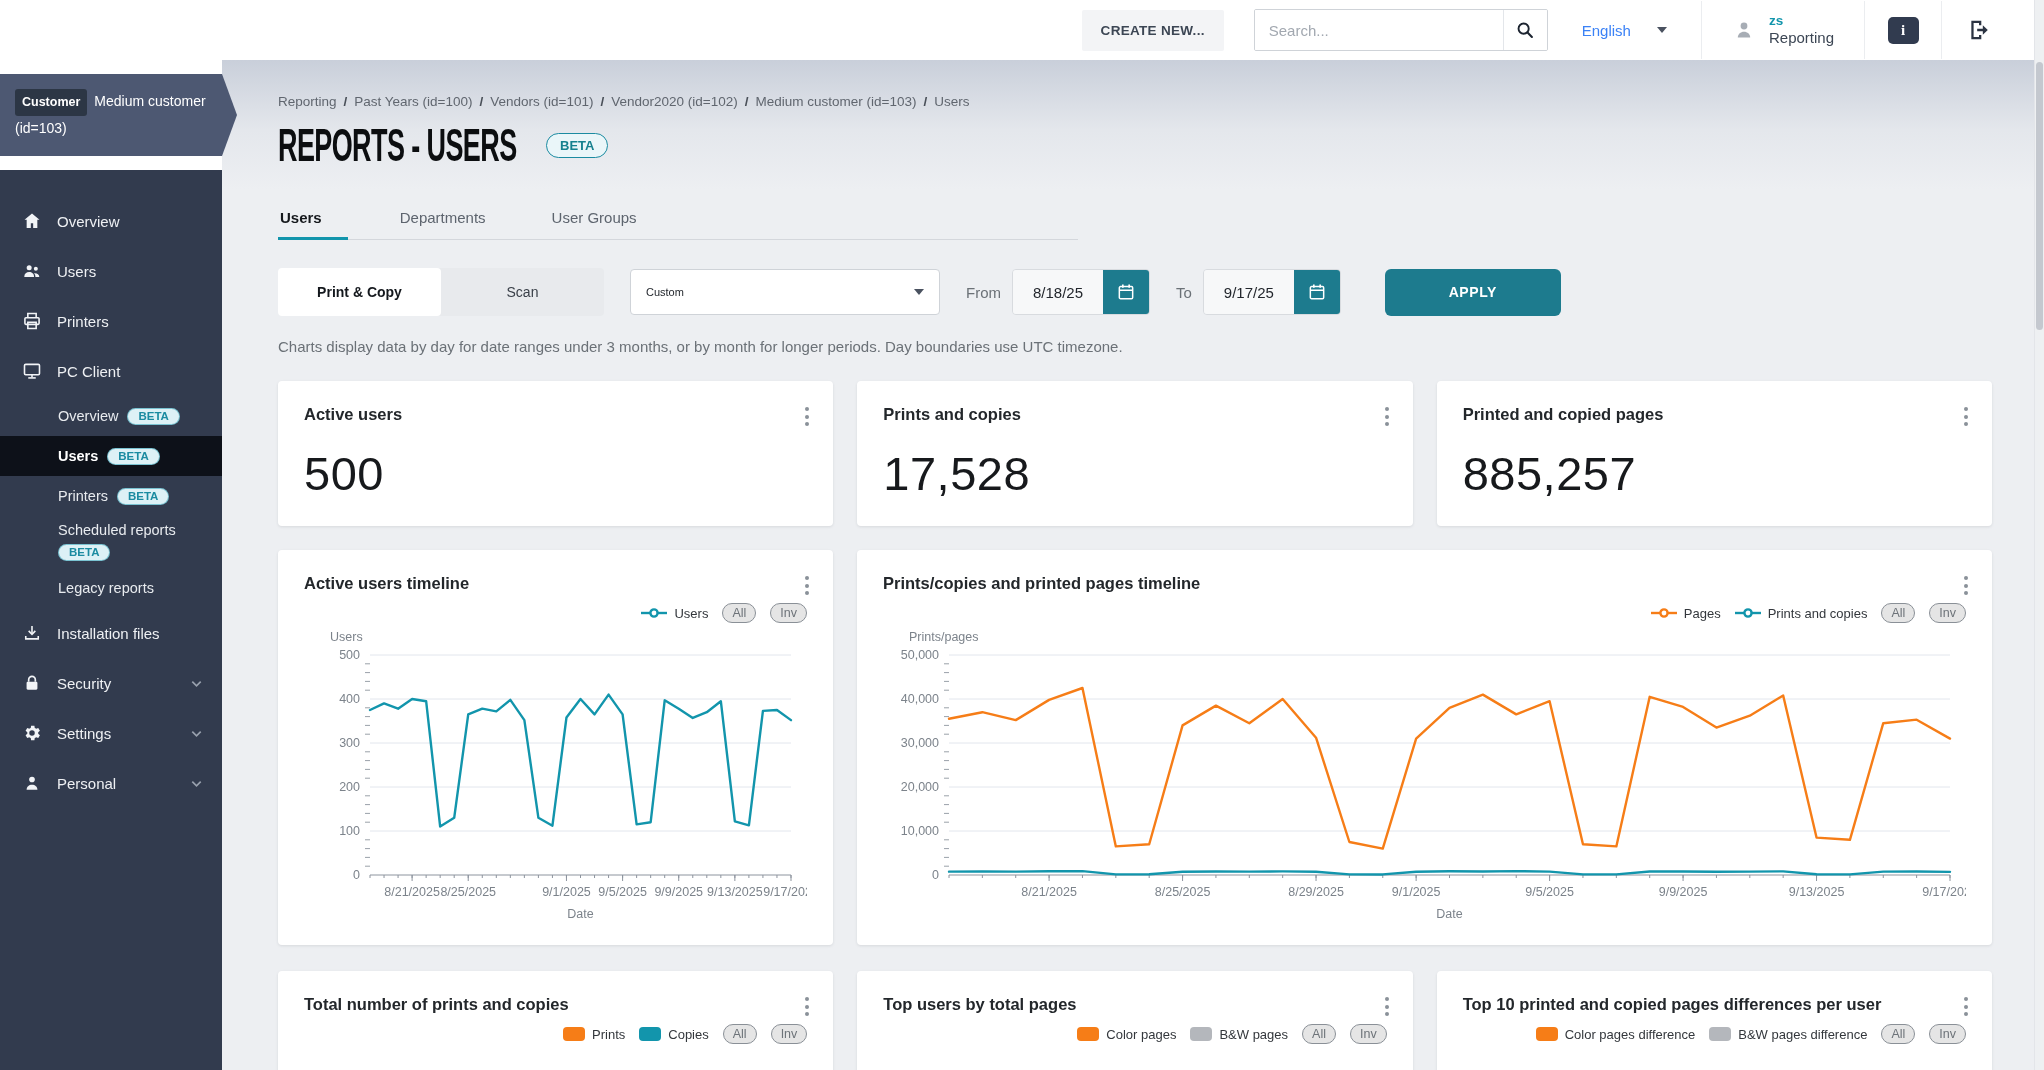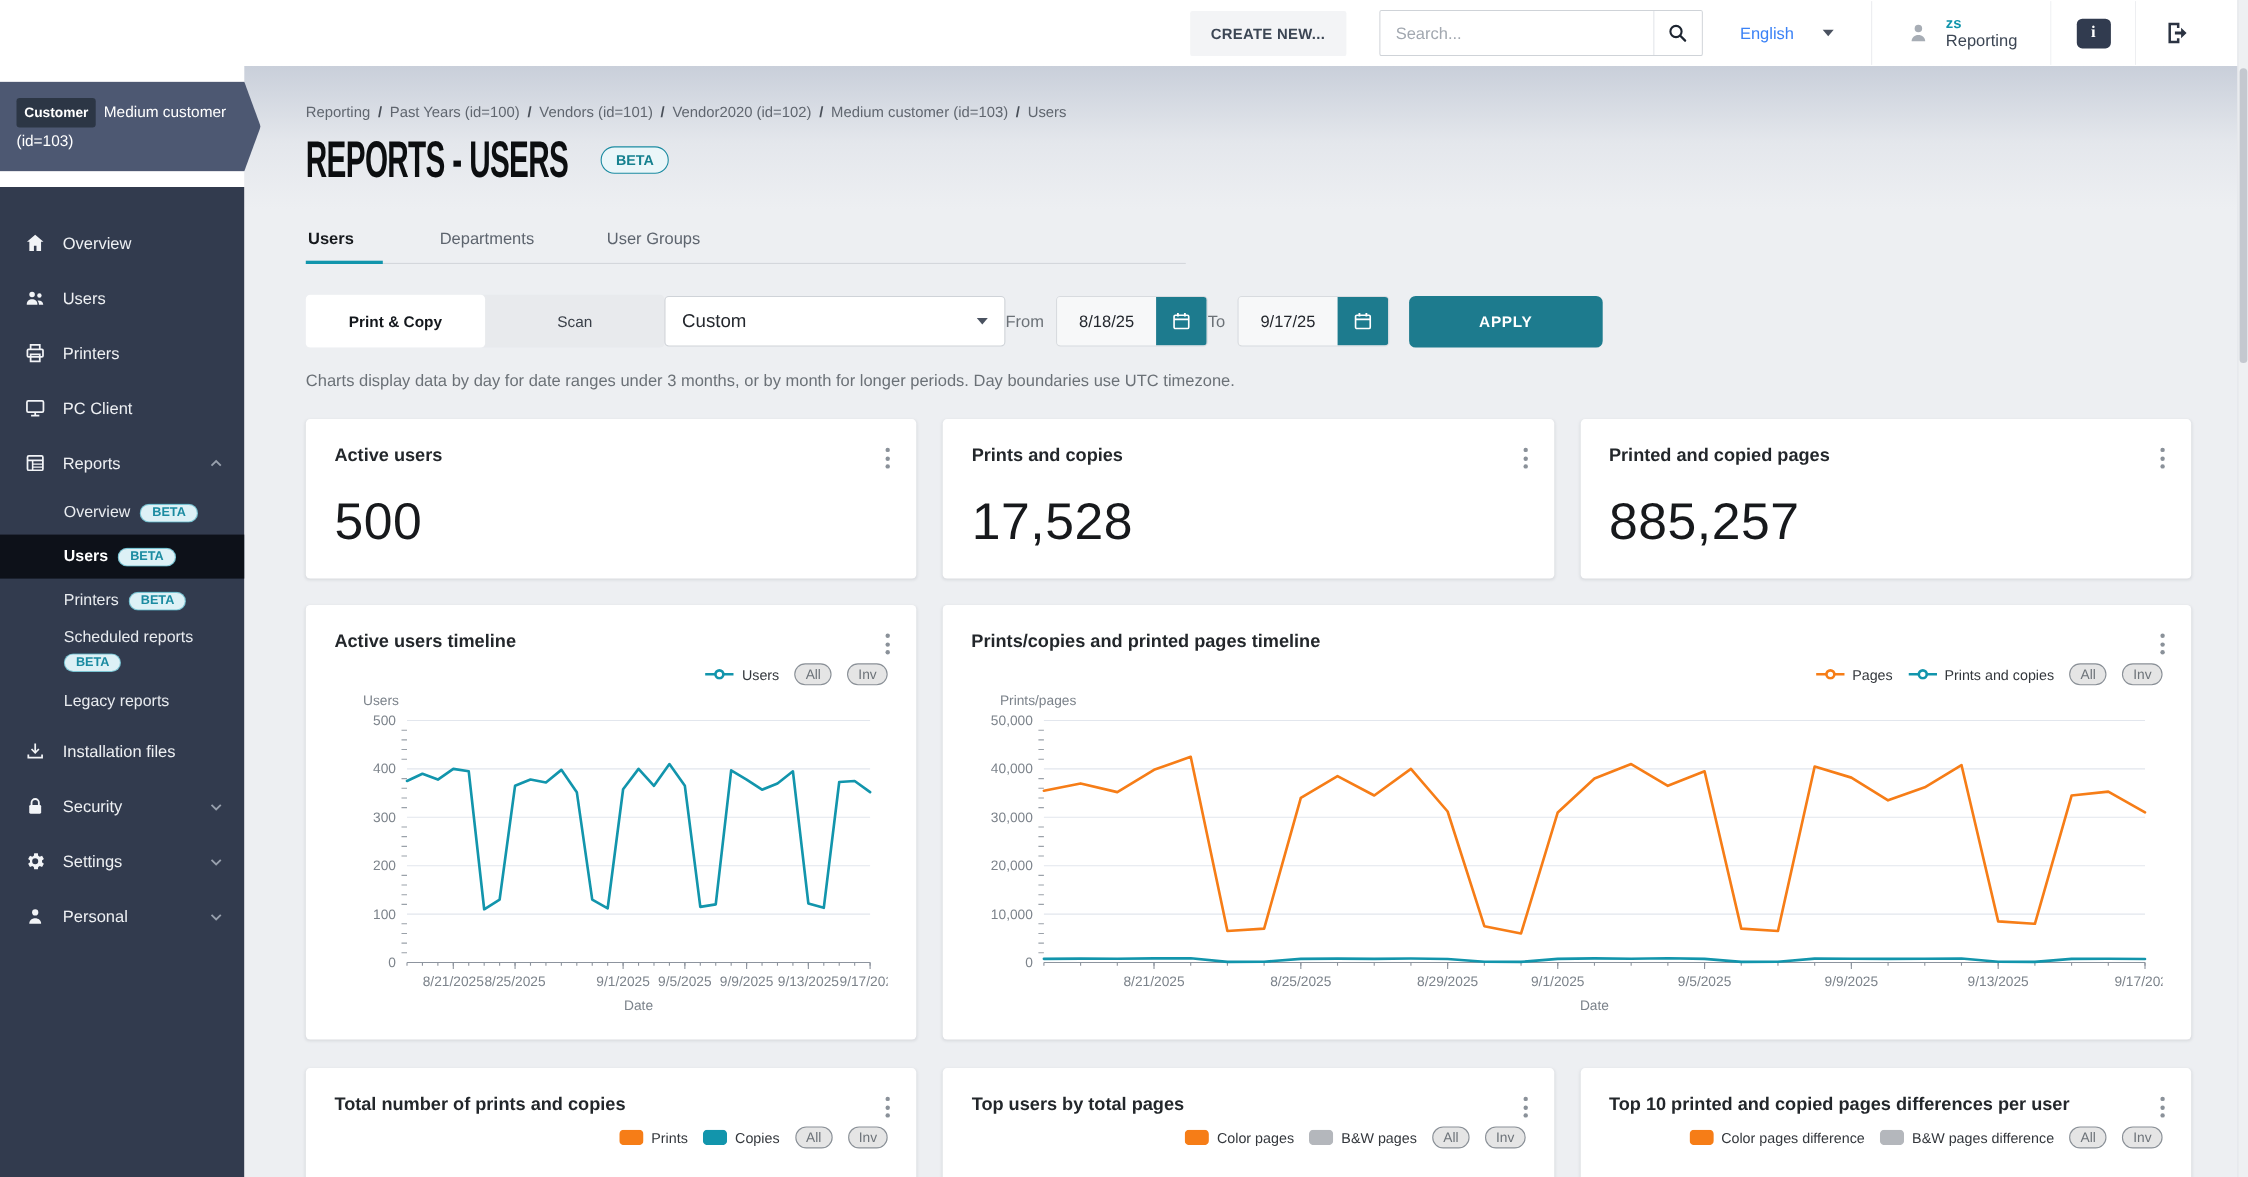--- a/index.html
+++ b/index.html
@@ -57,27 +57,27 @@
   .h1wrap{width:268px;overflow:visible;white-space:nowrap;}
   .h1wrap span{display:inline-block;transform:scale(0.60,1.04);transform-origin:left center;
     font-size:45px;font-weight:800;letter-spacing:-1px;color:#0c0e10;}
   .beta-lg{border:1.5px solid #1b8ba1;background:#eaf6f9;color:#16818f;font-size:13px;font-weight:600;
     padding:4px 13px;border-radius:13px;}
   .tabs{display:flex;gap:38px;margin-top:34px;border-bottom:1px solid #d4d7dc;width:800px;}
   .tab{font-size:15px;color:#5d646e;padding:8px 14px 11px;border-bottom:3px solid transparent;
     margin-bottom:-1px;cursor:pointer;}
   .tab.active{color:#15181c;font-weight:700;border-bottom-color:#1295ac;padding-left:2px;padding-right:26px;}
 
-  .filters{display:flex;align-items:center;margin-top:28px;}
+  .filters{display:flex;align-items:center;gap:26px;margin-top:28px;}
   .segmented{display:flex;background:#e8eaed;border-radius:4px;}
   .seg{width:163px;height:48px;display:flex;align-items:center;justify-content:center;font-size:14px;
     color:#3a4049;cursor:pointer;border-radius:4px;}
   .seg.active{background:#fff;color:#14181d;font-weight:700;}
   .selectbox{width:310px;height:46px;background:#fff;border:1px solid #cfd3d8;border-radius:4px;
-    display:flex;align-items:center;justify-content:space-between;padding:0 15px;font-size:17px;
+    display:flex;align-items:center;justify-content:space-between;padding:0 15px;font-size:11px;
     color:#23272d;cursor:pointer;box-sizing:border-box;}
   .datewrap{display:flex;align-items:center;gap:11px;font-size:15px;color:#6b7177;}
   .datefield{display:flex;border-radius:4px;overflow:hidden;border:1px solid #d8dbdf;height:46px;box-sizing:border-box;}
   .datefield input{width:86px;border:none;outline:none;background:#f7f8f9;text-align:center;
     font-size:15px;color:#23272d;font-family:inherit;}
   .calbtn{width:46px;background:#1d7b8e;border:none;display:flex;align-items:center;justify-content:center;cursor:pointer;}
   .applybtn{width:176px;height:47px;background:#1d7b8e;color:#fff;border:none;border-radius:6px;
     font-size:14px;font-weight:700;letter-spacing:.6px;cursor:pointer;margin-left:18px;font-family:inherit;}
   .note{margin-top:22px;font-size:15px;color:#6b7177;}
 
@@ -184,33 +184,20 @@
 
       <div class="nav-item">
         <svg width="20" height="20" viewBox="0 0 24 24">
           <rect x="3" y="4" width="18" height="12.5" rx="1.5" fill="none" stroke="#f2f4f7" stroke-width="1.9"></rect>
           <line x1="12" y1="16.5" x2="12" y2="19.5" stroke="#f2f4f7" stroke-width="1.9"></line>
           <line x1="7.5" y1="20.3" x2="16.5" y2="20.3" stroke="#f2f4f7" stroke-width="1.9"></line>
         </svg>
         <span>PC Client</span>
       </div>
 
-      <div class="nav-item">
-        <svg width="20" height="20" viewBox="0 0 24 24">
-          <rect x="3.6" y="4.2" width="16.8" height="15.6" rx="1.5" fill="none" stroke="#f2f4f7" stroke-width="1.9"></rect>
-          <line x1="3.6" y1="9" x2="20.4" y2="9" stroke="#f2f4f7" stroke-width="1.7"></line>
-          <line x1="9.2" y1="9" x2="9.2" y2="19.8" stroke="#f2f4f7" stroke-width="1.7"></line>
-          <line x1="9.2" y1="13" x2="20.4" y2="13" stroke="#f2f4f7" stroke-width="1.4"></line>
-          <line x1="9.2" y1="16.4" x2="20.4" y2="16.4" stroke="#f2f4f7" stroke-width="1.4"></line>
-        </svg>
-        <span>Reports</span>
-        <svg class="chev" width="15" height="15" viewBox="0 0 16 16">
-          <polyline points="3.5,10 8,5.5 12.5,10" fill="none" stroke="#98a0ad" stroke-width="1.8"></polyline>
-        </svg>
-      </div>
 
       <div class="sub-item">
         <span>Overview</span>
         <span class="beta-sm">BETA</span>
       </div>
       <div class="sub-item active">
         <span>Users</span>
         <span class="beta-sm">BETA</span>
       </div>
       <div class="sub-item">

